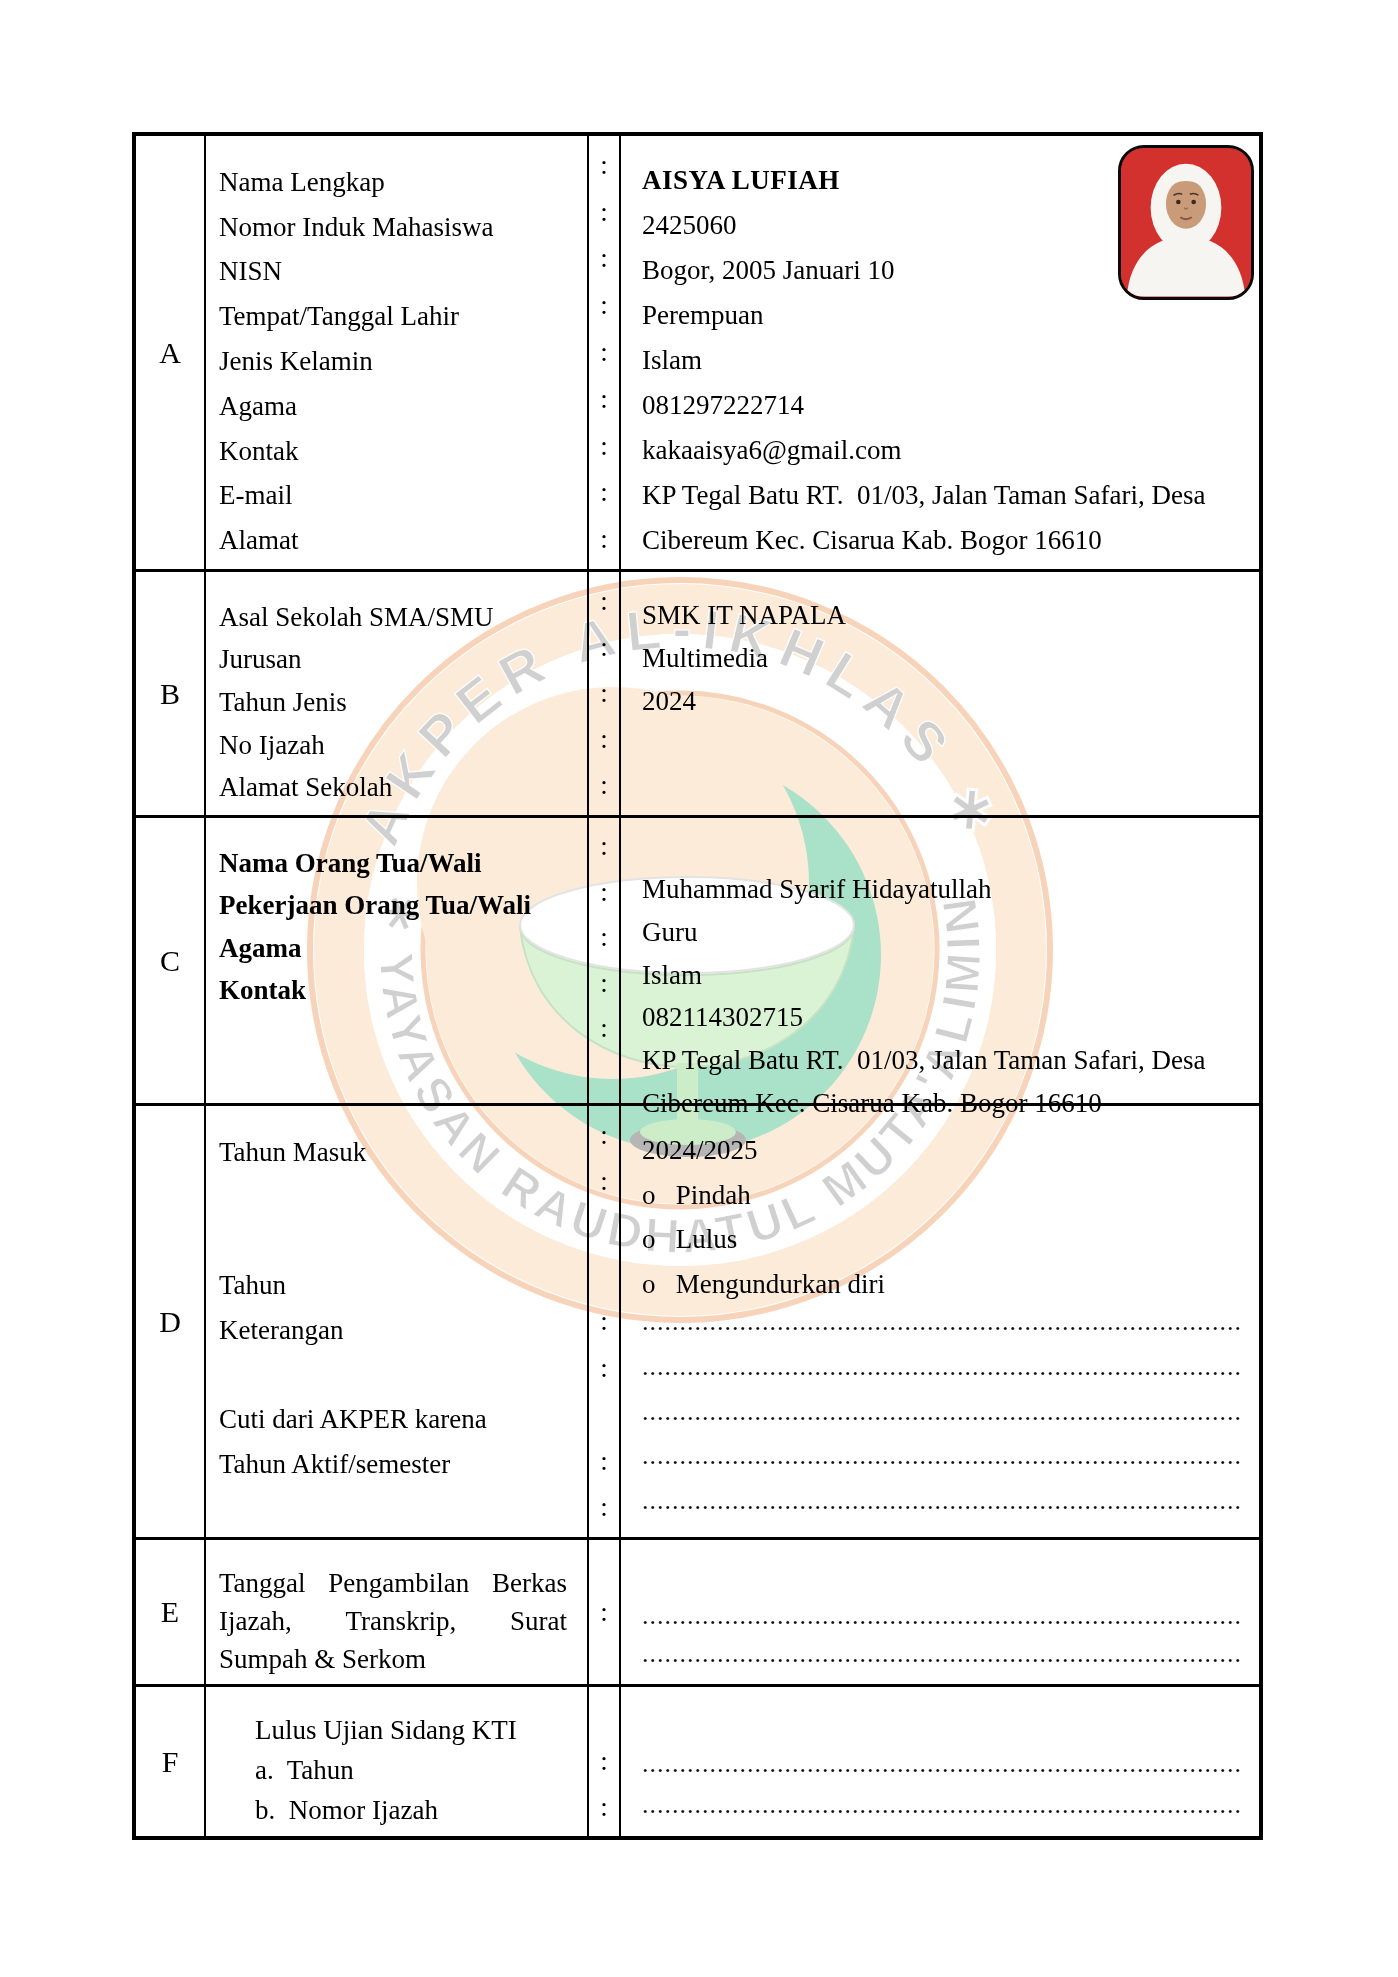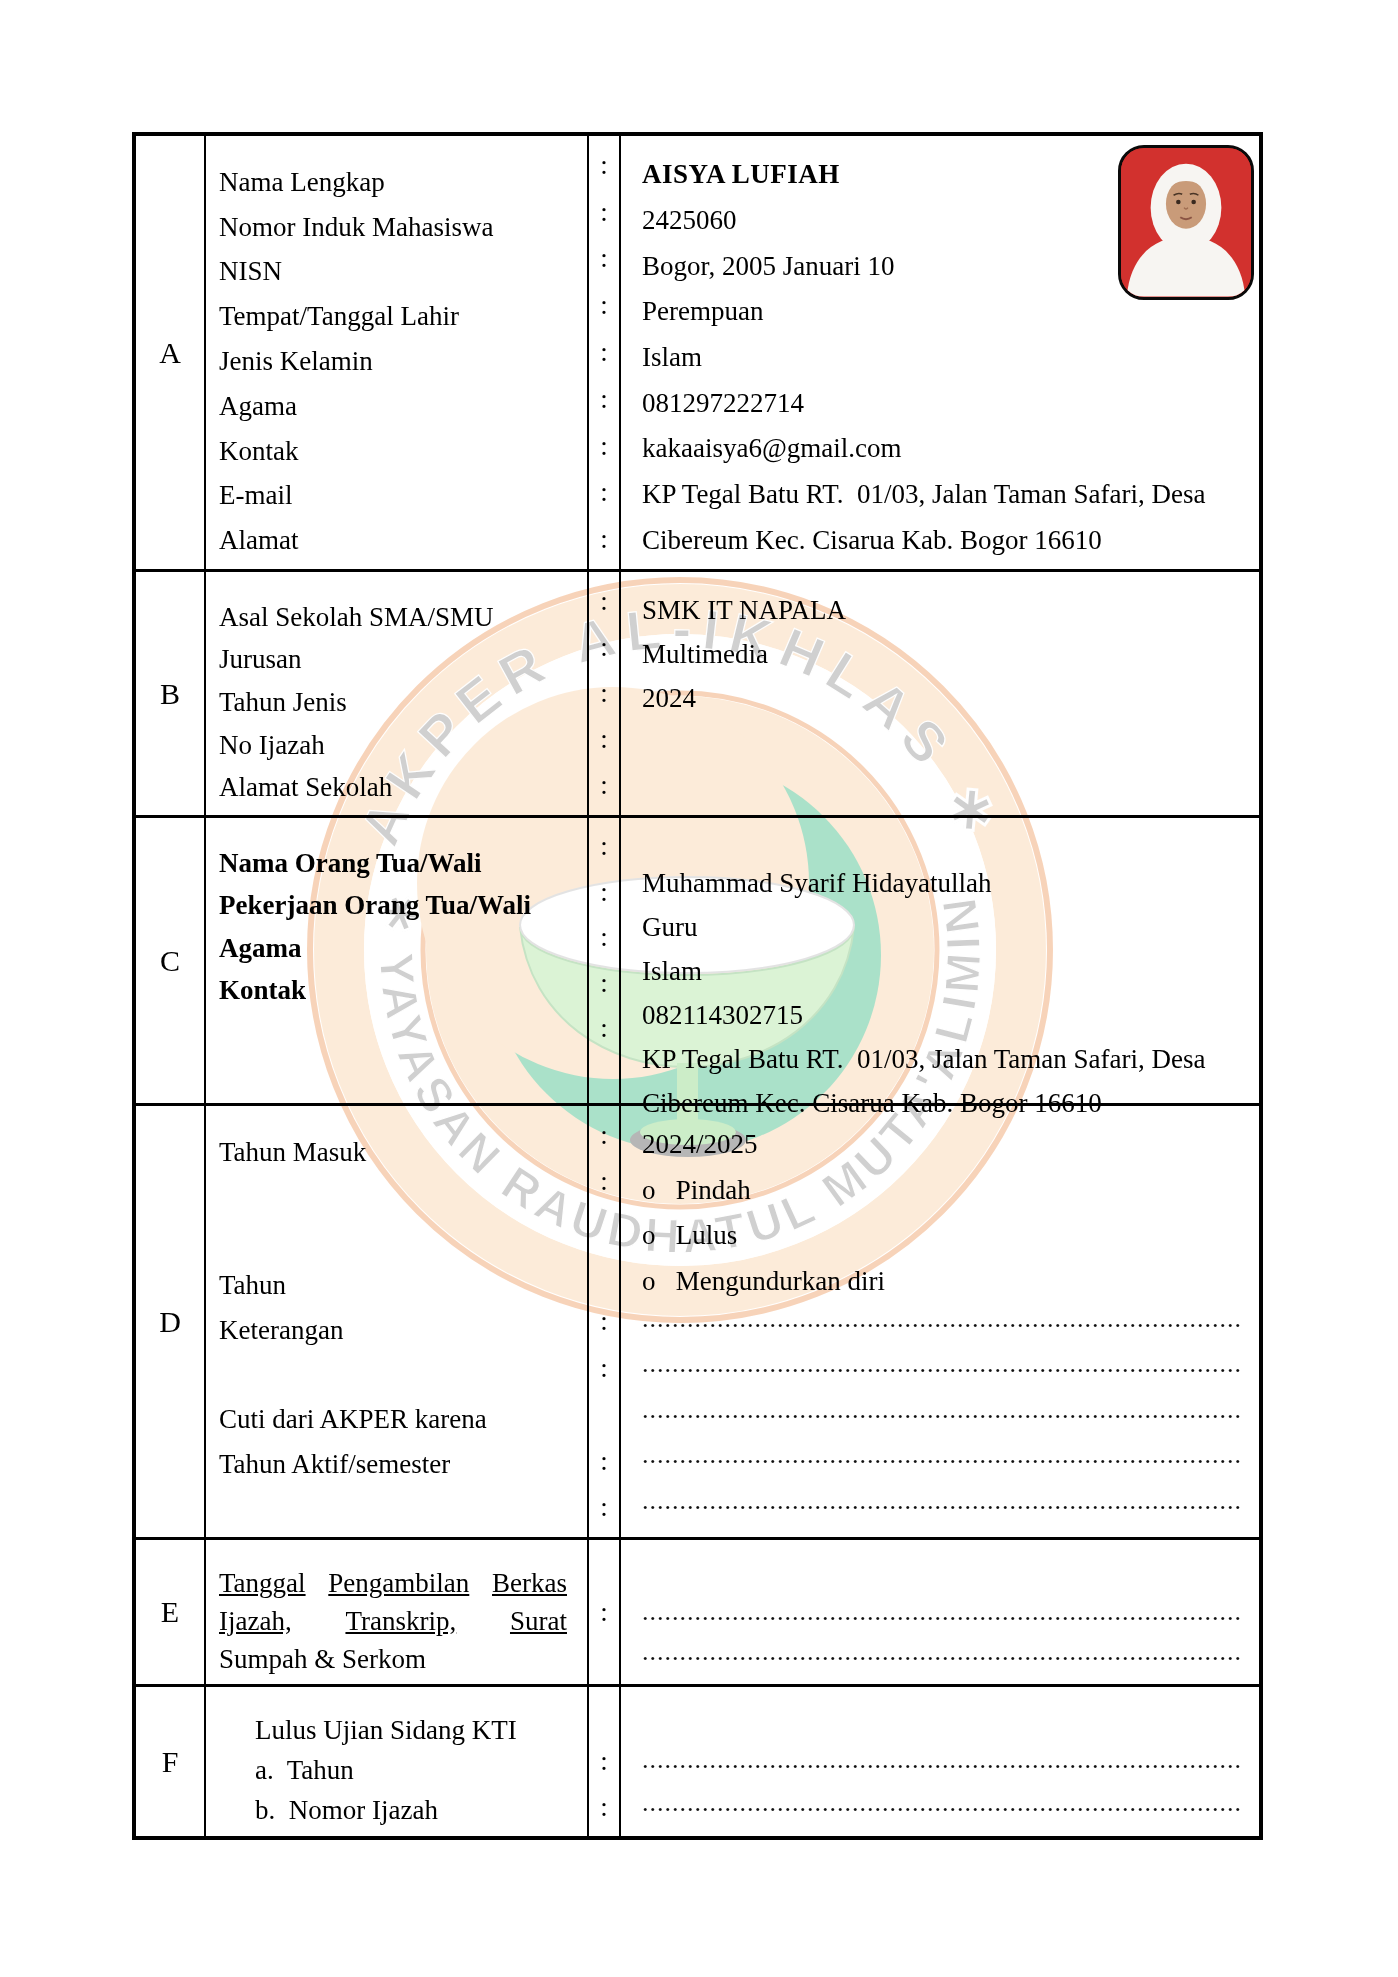--- a/index.html
+++ b/index.html
@@ -40,32 +40,32 @@
     border-right:2px solid #000;
     padding:24px 20px 6px 13px;
   }
   .colon-col{
     width:32px;flex:0 0 32px;
     border-right:2px solid #000;
     padding:6px 0;
   }
   .value-col{
     flex:1 1 auto;
-    padding:16px 16px 6px 21px;
+    padding:22px 16px 6px 21px;
     min-width:0;
   }
   .col-grid{display:grid;height:100%;}
   .line{
     display:flex;align-items:center;
     font-size:27px;line-height:1;
     white-space:pre-wrap;
     min-width:0;
   }
   .colon-col .line{justify-content:center;white-space:normal;}
-  .line.justify{justify-content:space-between;text-decoration:underline;}
+  .line.justify{justify-content:space-between;}
   .line.bold{font-weight:bold;letter-spacing:.5px;}
   .line.dots{
     overflow:hidden;white-space:nowrap;
     font-size:26px;letter-spacing:1px;color:#111;
     display:block;line-height:1.15;
   }
   
   .photo{
     position:absolute;left:1118px;top:145px;width:136px;height:155px;
     background:#d2312e;

